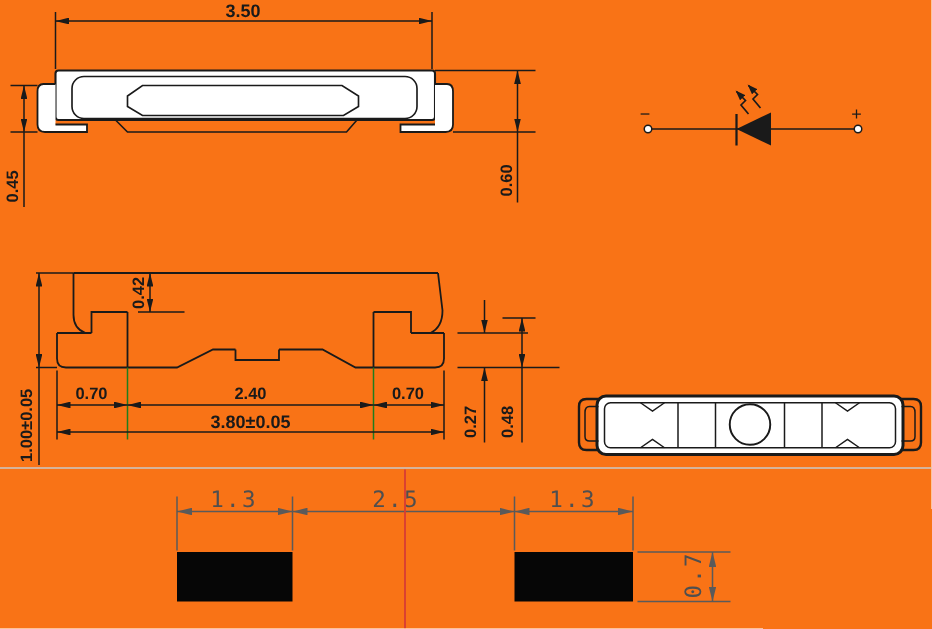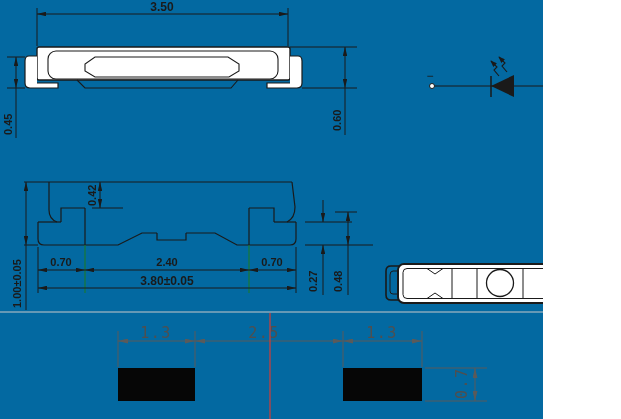--- a/index.html
+++ b/index.html
@@ -1,16 +1,16 @@
 <!DOCTYPE html>
 <html><head>
 <meta charset="utf-8">
 <style>
   html,body{margin:0;padding:0;background:#ffffff;}
-  #stage{position:relative;width:543px;height:419px;background:#0369a1;overflow:hidden;}
+  #stage{position:relative;width:621px;height:419px;background:#f97316;overflow:hidden;}
   svg{display:block;}
   text{font-family:"Liberation Sans", sans-serif;}
   .dim{font-weight:700;font-size:12px;fill:#1a1a1a;}
   .dim-sm{font-weight:700;font-size:11px;fill:#1a1a1a;}
   .dim-gray{font-family:"DejaVu Sans Mono", monospace;font-weight:400;font-size:15px;fill:#4f4f4f;letter-spacing:1.5px;}
   .sign{font-weight:400;font-size:12px;fill:#1a1a1a;}
   path,line,rect,circle,polyline,polygon{shape-rendering:geometricPrecision;}
 </style>
 </head>
 <body>

